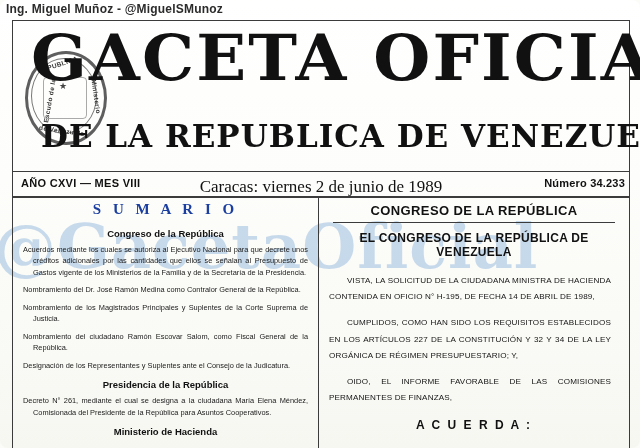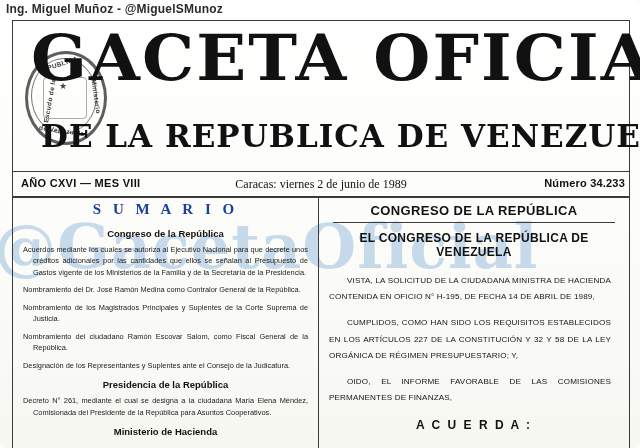--- a/index.html
+++ b/index.html
@@ -115,21 +115,21 @@
   
   .issuebar{
     position:relative;
     height:24px;
     border-bottom:2px solid #3b3b3b;
     font-family:"Liberation Sans", sans-serif;
     font-size:11px;
     color:#111;
   }
   .issuebar .left{position:absolute;left:8px;top:5px;font-weight:bold;letter-spacing:.3px;}
-  .issuebar .center{position:absolute;left:0;right:0;top:5px;text-align:center;font-family:"Liberation Serif",serif;font-size:12px;}
+  .issuebar .center{position:absolute;left:0;right:0;top:5px;text-align:center;font-family:"Liberation Serif",serif;font-size:17px;}
   .issuebar .right{position:absolute;right:4px;top:5px;font-weight:bold;letter-spacing:.2px;}
 
   
   .columns{
     position:absolute;
     left:0;right:0;top:176px;bottom:0;
     display:flex;
   }
   .col-left{
     width:306px;
@@ -275,20 +275,20 @@
         <div class="sec-head">Presidencia de la República</div>
         <p class="entry">Decreto N° 261, mediante el cual se designa a la ciudadana María Elena Méndez, Comisionada del Presidente de la República para Asuntos Cooperativos.</p>
 
         <div class="sec-head">Ministerio de Hacienda</div>
       </div>
 
       <div class="col-right">
         <div class="cong-title">CONGRESO DE LA REPÚBLICA</div>
         <div class="cong-sub">EL CONGRESO DE LA REPÚBLICA DE VENEZUELA</div>
         <p class="para indent">VISTA, LA SOLICITUD DE LA CIUDADANA MINISTRA DE HACIENDA CONTENIDA EN OFICIO N° H-195, DE FECHA 14 DE ABRIL DE 1989,</p>
-        <p class="para indent">CUMPLIDOS, COMO HAN SIDO LOS REQUISITOS ESTABLECIDOS EN LOS ARTÍCULOS 227 DE LA CONSTITUCIÓN Y 32 Y 58 DE LA LEY ORGÁNICA DE RÉGIMEN PRESUPUESTARIO; Y,</p>
+        <p class="para indent">CUMPLIDOS, COMO HAN SIDO LOS REQUISITOS ESTABLECIDOS EN LOS ARTÍCULOS 227 DE LA CONSTITUCIÓN Y 32 Y 34 DE LA LEY ORGÁNICA DE RÉGIMEN PRESUPUESTARIO; Y,</p>
         <p class="para indent">OIDO, EL INFORME FAVORABLE DE LAS COMISIONES PERMANENTES DE FINANZAS,</p>
         <div class="acuerda">A C U E R D A :</div>
       </div>
 
     </div>
   </div>
 </div>
 
 </body></html>

